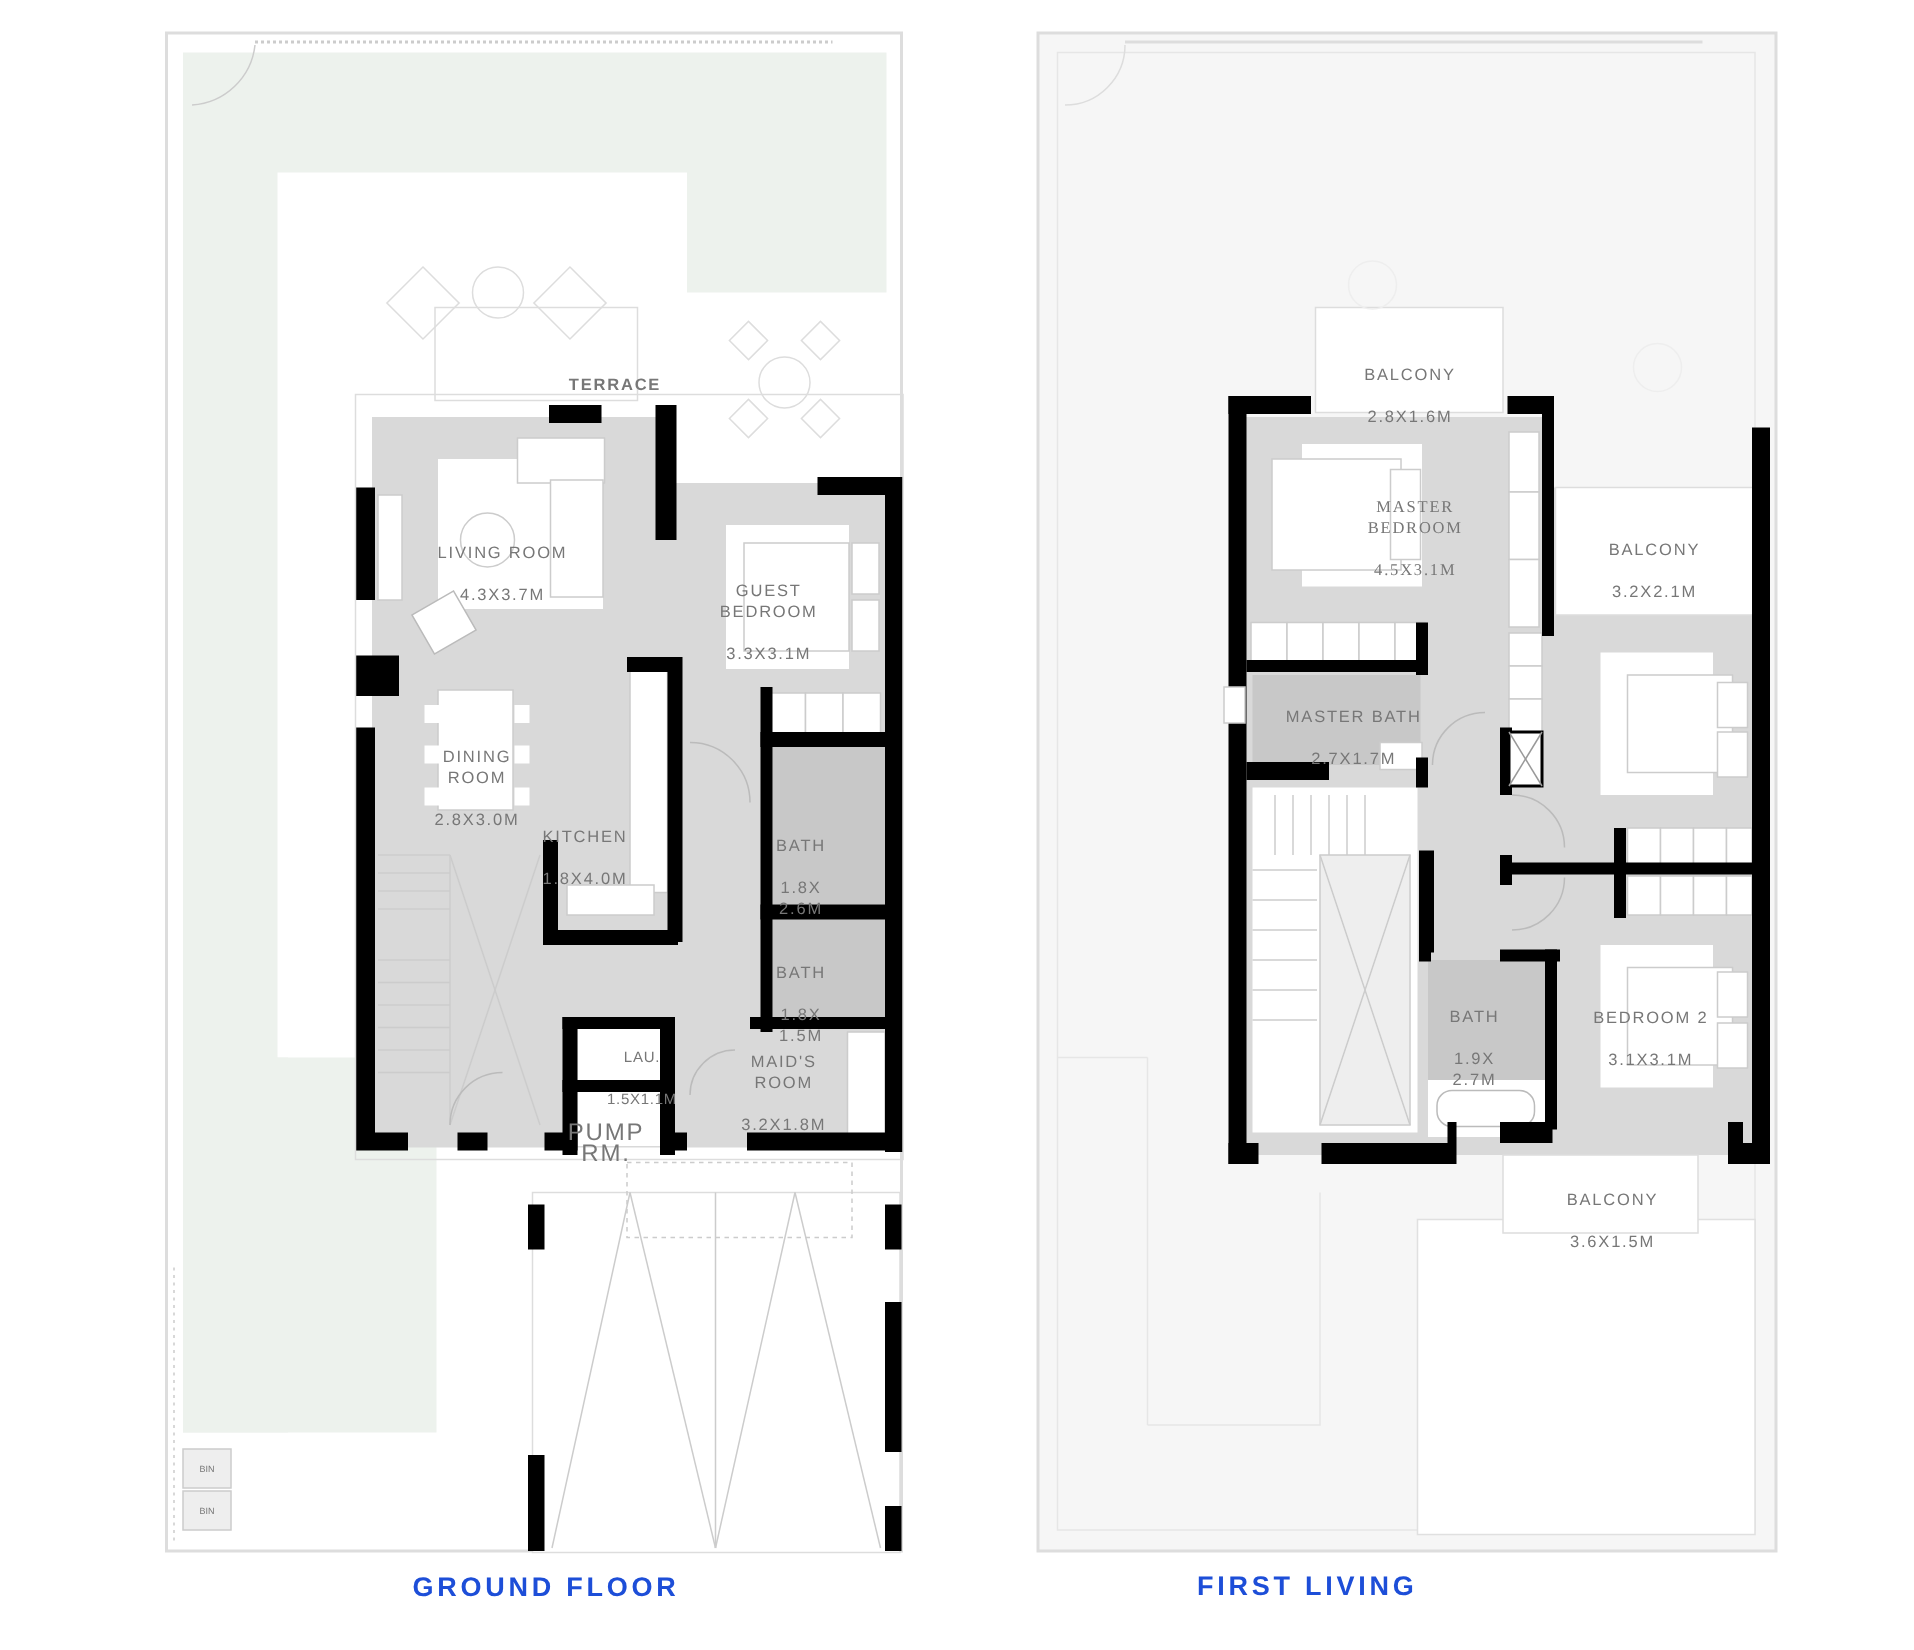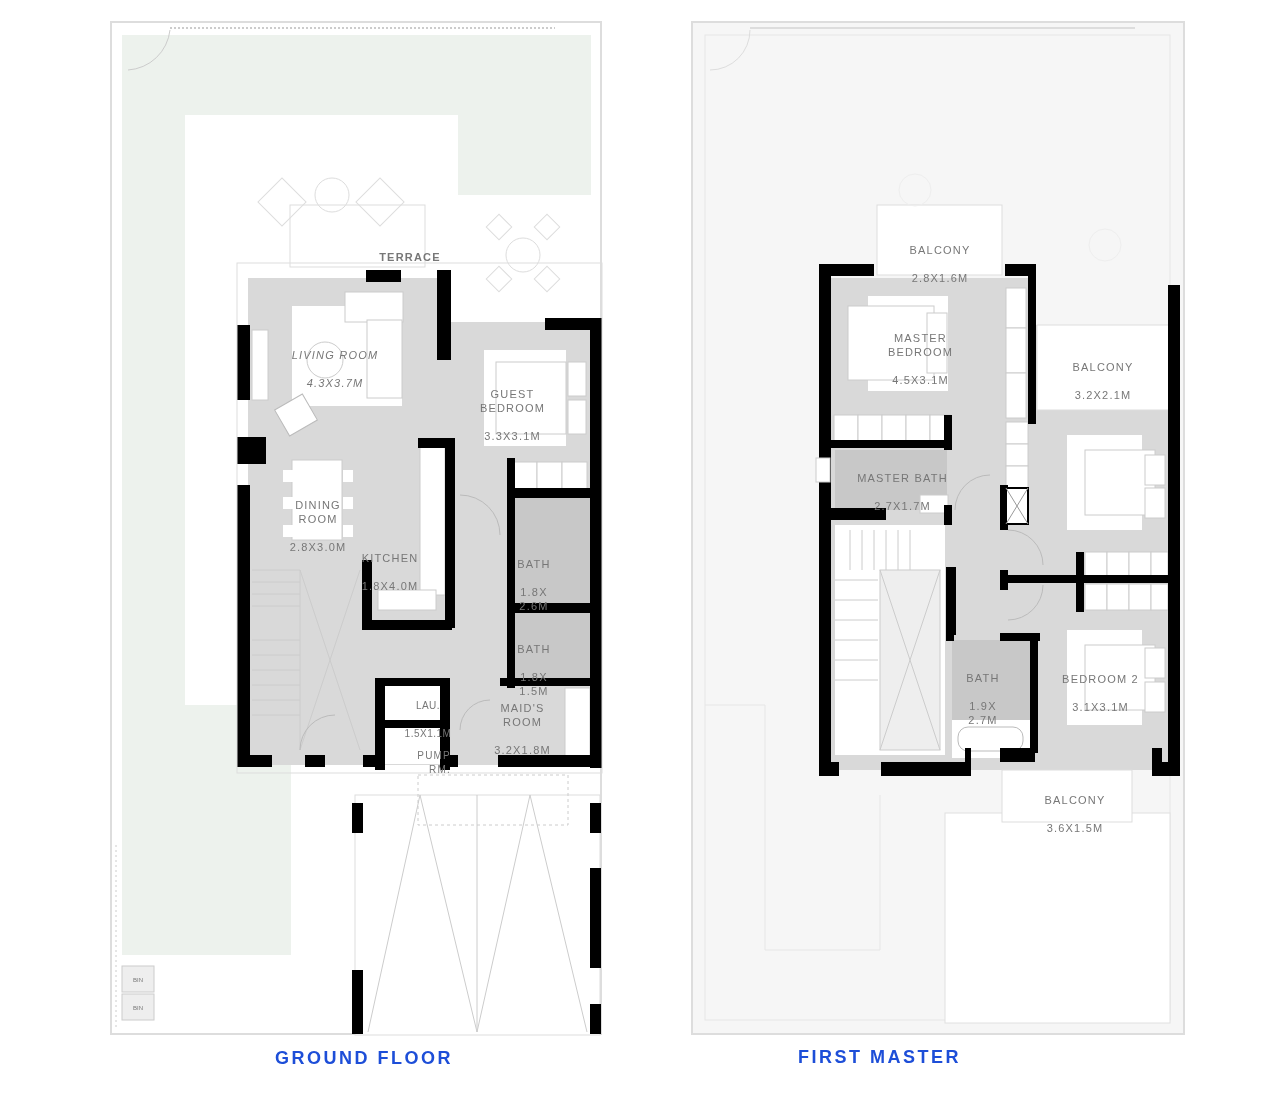--- a/index.html
+++ b/index.html
@@ -148,21 +148,21 @@
     <rect x="122" y="966" width="32" height="26" fill="#eee" stroke="#ccc"></rect>
     <rect x="122" y="994" width="32" height="26" fill="#eee" stroke="#ccc"></rect>
   </svg>
 
   <div class="lbl" style="left:122px;top:973px;width:32px;font-size:6px;letter-spacing:0;">BIN</div>
   <div class="lbl" style="left:122px;top:1001px;width:32px;font-size:6px;letter-spacing:0;">BIN</div>
 
   <div class="lbl" style="left:370px;top:236px;width:80px;font-weight:bold;">
     <span>TERRACE</span>
   </div>
-  <div class="lbl" style="left:280px;top:334px;width:110px;font-style:italic;">
+  <div class="lbl" style="left:280px;top:348px;width:110px;">
     <div>LIVING ROOM</div>
     <div>4.3X3.7M</div>
   </div>
   <div class="lbl" style="left:470px;top:373px;width:85px;">
     <div>GUEST
 BEDROOM</div>
     <div>3.3X3.1M</div>
   </div>
   <div class="lbl" style="left:278px;top:484px;width:80px;">
     <div>DINING
@@ -185,21 +185,21 @@
   </div>
   <div class="lbl" style="left:382px;top:685px;width:62px;font-size:10px;letter-spacing:0.5px;margin-left:15px;">
     <div>LAU.</div>
     <div>1.5X1.1M</div>
   </div>
   <div class="lbl" style="left:485px;top:687px;width:75px;">
     <div>MAID'S
 ROOM</div>
     <div>3.2X1.8M</div>
   </div>
-  <div class="lbl" style="left:391px;top:735px;width:60px;font-size:10px;text-align:right;">
+  <div class="lbl" style="left:374px;top:735px;width:60px;font-size:16px;">
     <div>PUMP
 RM.</div>
   </div>
 
   <div class="cap" style="left:275px;top:1048px;">GROUND FLOOR</div>
 </div>
 
 <div class="plan" style="left:0;top:0;width:1248px;height:1100px;">
   <svg width="1276" height="1100" style="left:0;top:0;">
     <rect x="692" y="22" width="492" height="1012" fill="#f6f6f6" stroke="#ddd" stroke-width="2"></rect>
@@ -320,21 +320,21 @@
     <g stroke="#eee" fill="none">
       <circle cx="915" cy="190" r="16"></circle>
       <circle cx="1105" cy="245" r="16"></circle>
     </g>
   </svg>
 
   <div class="lbl" style="left:895px;top:229px;width:90px;">
     <div>BALCONY</div>
     <div>2.8X1.6M</div>
   </div>
-  <div class="lbl" style="left:878px;top:317px;width:85px;">
+  <div class="lbl" style="left:901px;top:317px;width:85px;font-family:Liberation Serif, serif;">
     <div>MASTER
 BEDROOM</div>
     <div>4.5X3.1M</div>
   </div>
   <div class="lbl" style="left:1058px;top:346px;width:90px;">
     <div>BALCONY</div>
     <div>3.2X2.1M</div>
   </div>
   <div class="lbl" style="left:850px;top:457px;width:105px;text-align:center;">
     <div>MASTER BATH</div>
@@ -347,14 +347,14 @@
   </div>
   <div class="lbl" style="left:1053px;top:658px;width:95px;">
     <div>BEDROOM 2</div>
     <div>3.1X3.1M</div>
   </div>
   <div class="lbl" style="left:1030px;top:779px;width:90px;">
     <div>BALCONY</div>
     <div>3.6X1.5M</div>
   </div>
 
-  <div class="cap" style="left:798px;top:1047px;">FIRST MASTER</div>
+  <div class="cap" style="left:798px;top:1047px;">FIRST LIVING</div>
 </div>
 
 </body></html>

